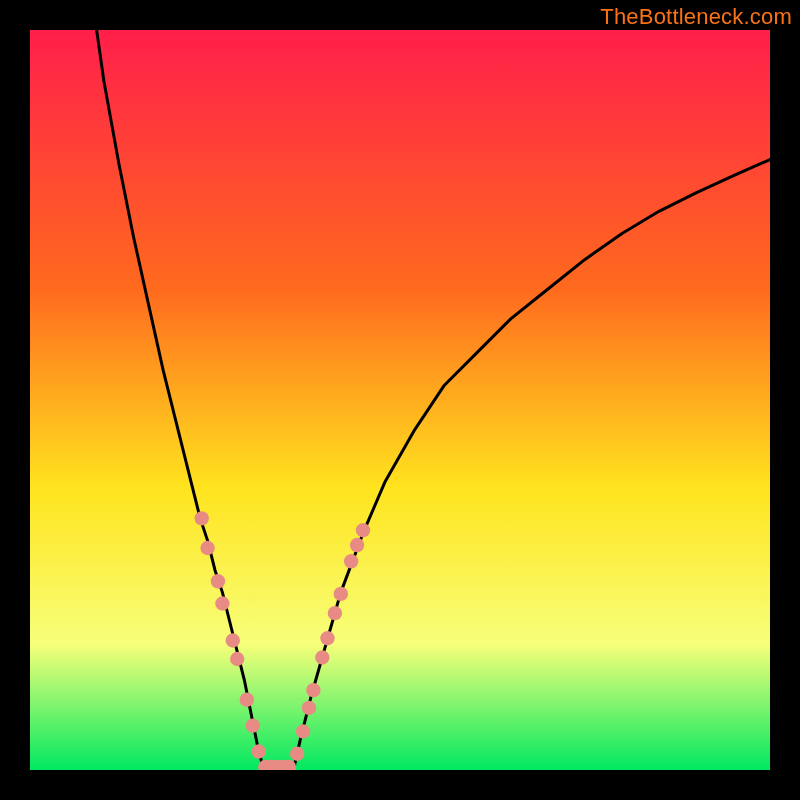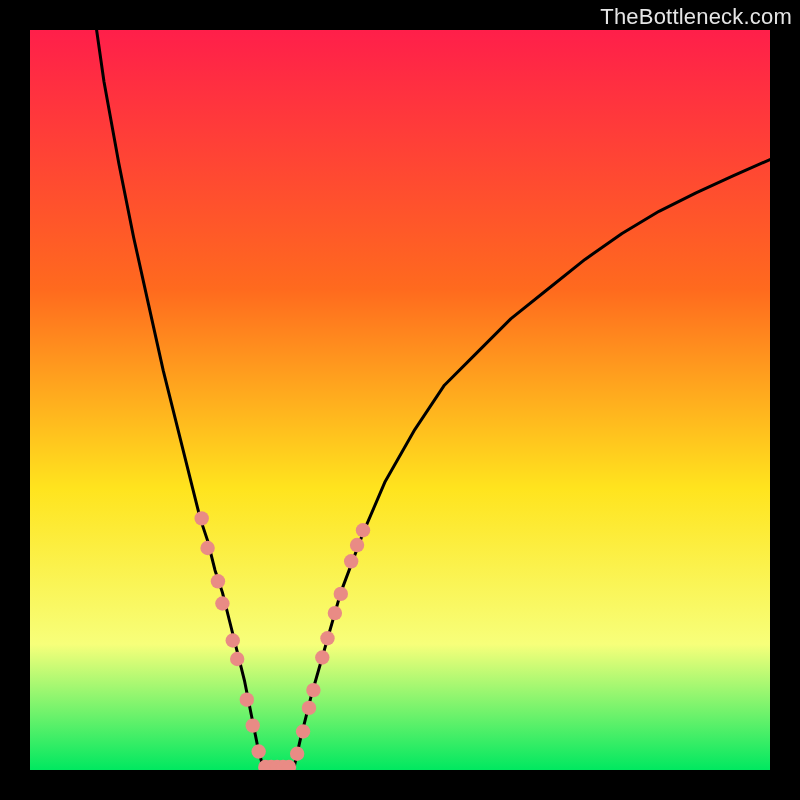--- a/index.html
+++ b/index.html
@@ -26,21 +26,21 @@
     height: 740px;
     overflow: hidden;
   }
   .watermark {
     position: absolute;
     top: 4px;
     right: 8px;
     font-family: Arial, Helvetica, sans-serif;
     font-size: 22px;
     font-weight: 500;
-    color: #e5e5e5;
+    color: #f97316;
     letter-spacing: 0.2px;
     z-index: 20;
   }
   svg {
     display: block;
   }
 </style>
 </head>
 <body>
 

